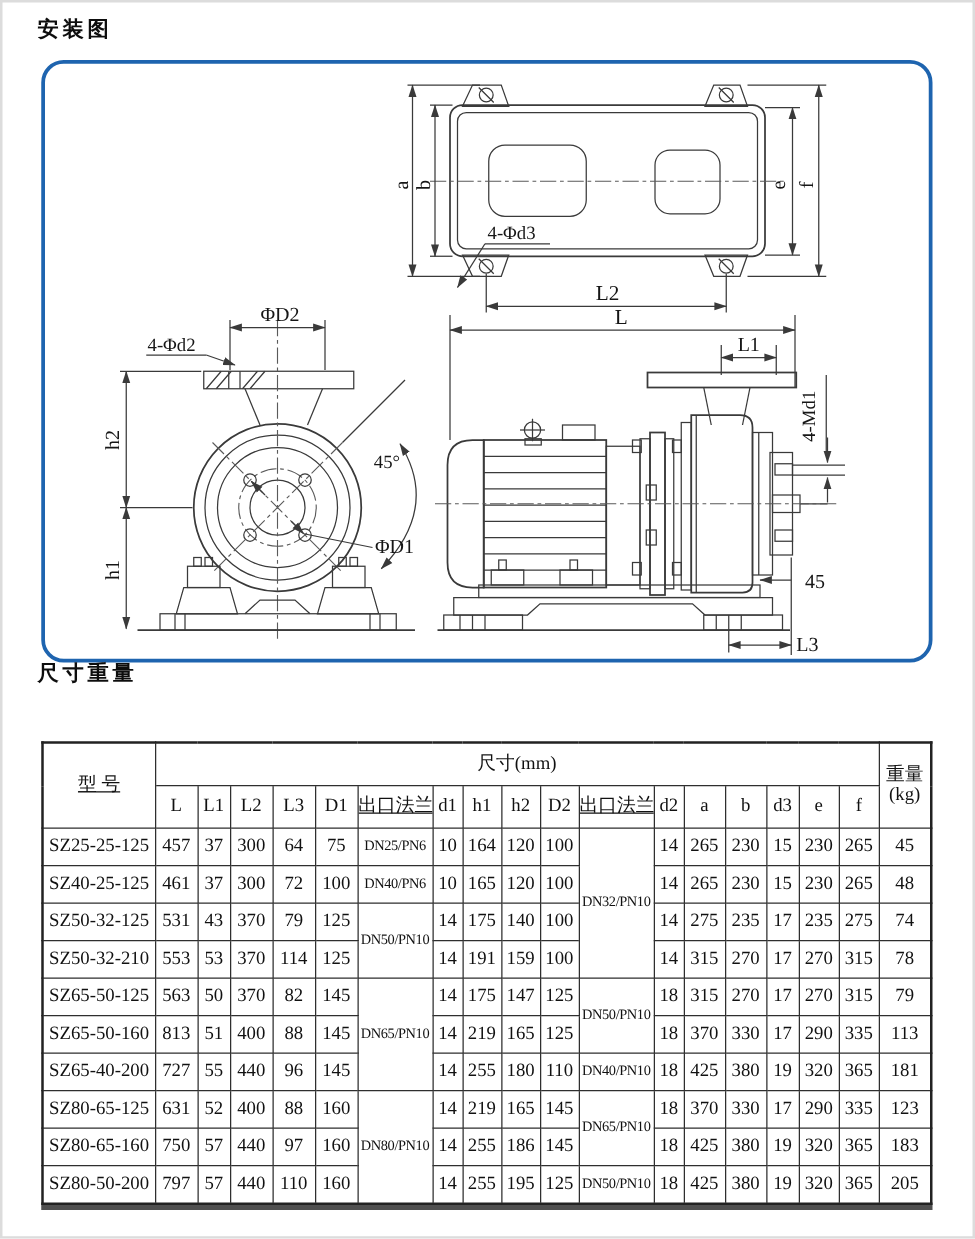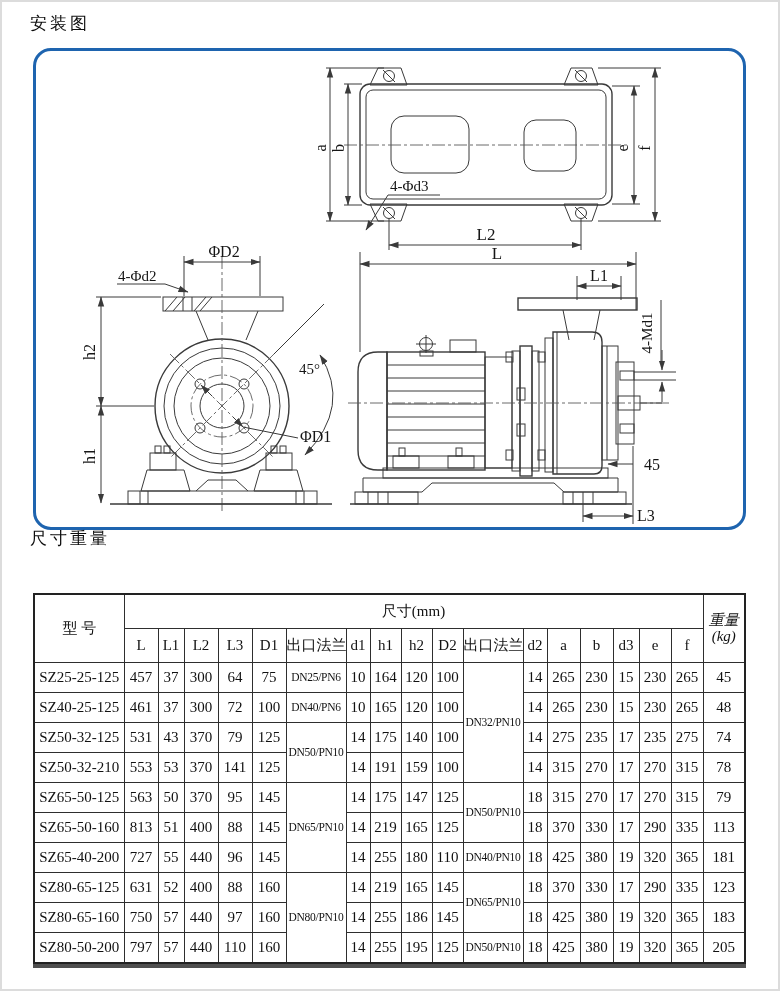--- a/index.html
+++ b/index.html
@@ -1,39 +1,39 @@
 <!DOCTYPE html>
 <html><head>
 <meta charset="utf-8">
 <style>
   html,body{margin:0;padding:0;background:#fff;}
   .page{position:relative;width:780px;height:991px;background:#fff;overflow:hidden;
         box-shadow:inset 0 0 0 2px #dcdcdc;
         font-family:"Liberation Serif",serif;color:#1a1a1a;}
   .sec-title{position:absolute;left:30px;font-family:"Liberation Sans",sans-serif;
-             font-weight:normal;font-size:17px;letter-spacing:3px;color:#0d0d0d;}
+             font-weight:bold;font-size:17px;letter-spacing:3px;color:#0d0d0d;}
   #title-install{top:12px;}
   #title-size{top:527px;}
   .diagram-box{position:absolute;left:33px;top:48px;width:707px;height:476px;
                border:3px solid #1e64af;border-radius:18px;background:#fff;}
   .diagram-box svg{position:absolute;left:-3px;top:-3px;}
   
   .dim-table{position:absolute;left:33px;top:593px;width:711px;border-collapse:collapse;
              table-layout:fixed;font-family:"Liberation Serif",serif;
              box-shadow:0 4px 0 0 #4f4f4f;}
   .dim-table td,.dim-table th{border:1px solid #2e2e2e;text-align:center;vertical-align:middle;
              padding:0;font-weight:normal;font-size:15px;color:#111;line-height:1.05;
              overflow:hidden;white-space:nowrap;}
   .dim-table{border:2px solid #222;}
   .dim-table .hrow1 th{height:33px;font-size:15px;}
   .dim-table .hrow2 th{height:33px;font-size:15px;}
   .dim-table td{height:29px;}
-  .dim-table .cn{font-size:13px;}
+  .dim-table .cn{font-size:13px;text-decoration:underline;}
   .dim-table .fl{font-size:11.5px;letter-spacing:-0.3px;margin-top:44px;}
-  .dim-table .wcol{font-size:14px;font-style:italic;}
+  .dim-table .wcol{font-size:14px;}
   
   .ln{stroke:#3a3a3a;stroke-width:1;fill:none;}
   .ln2{stroke:#3a3a3a;stroke-width:1.4;fill:none;}
   .cl{stroke:#5a5a5a;stroke-width:0.9;fill:none;stroke-dasharray:13 3 3 3;}
   .dim{font:16px "Liberation Serif",serif;fill:#161616;}
   .dim15{font:15px "Liberation Serif",serif;fill:#161616;}
   .dim17{font:17px "Liberation Serif",serif;fill:#161616;}
 </style>
 </head>
 <body>
@@ -363,40 +363,40 @@
           <td>17</td>
       <td>235</td>
           <td>275</td>
       <td>74</td>
     </tr>
     <tr>
       <td>SZ50-32-210</td>
       <td>553</td>
           <td>53</td>
       <td>370</td>
-          <td>141</td>
+          <td>114</td>
       <td>125</td>
       <td>14</td>
           <td>191</td>
       <td>159</td>
           <td>100</td>
       <td>14</td>
           <td>315</td>
       <td>270</td>
           <td>17</td>
       <td>270</td>
           <td>315</td>
       <td>78</td>
     </tr>
     <tr>
       <td>SZ65-50-125</td>
       <td>563</td>
           <td>50</td>
       <td>370</td>
-          <td>95</td>
+          <td>82</td>
       <td>145</td>
       <td class="fl" rowspan="3">DN65/PN10</td>
       <td>14</td>
           <td>175</td>
       <td>147</td>
           <td>125</td>
       <td class="fl" rowspan="2">DN50/PN10</td>
       <td>18</td>
           <td>315</td>
       <td>270</td>

